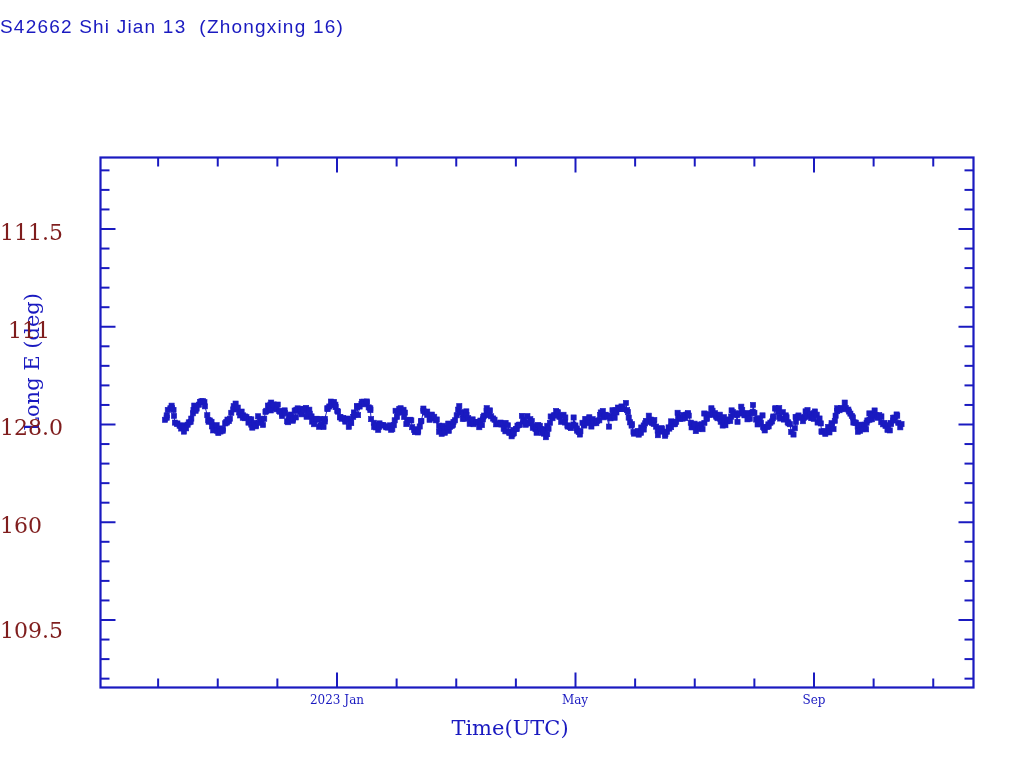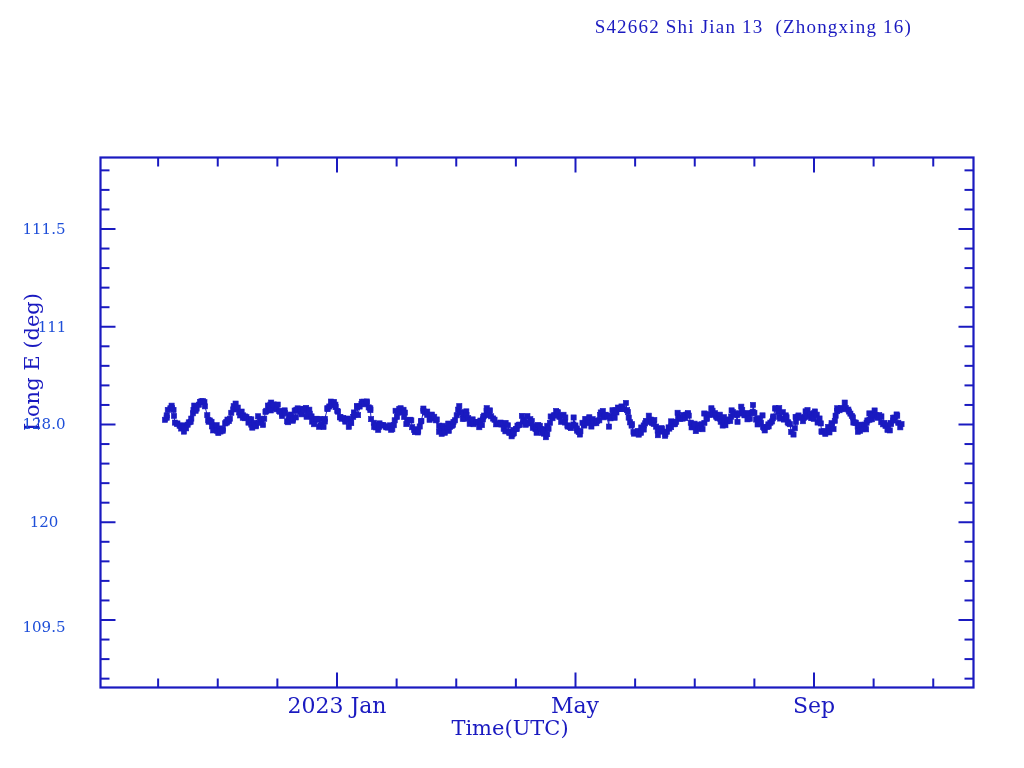--- a/index.html
+++ b/index.html
@@ -18,23 +18,23 @@
     position: absolute;
     left: 0; top: 0;
     width: 1024px;
     height: 768px;
   }
   .chart-title {
     position: absolute;
     left: 0;
     top: 16px;
     width: 912px;
-    text-align: right;
+    text-align: left;
     color: #1a1ac0;
-    font-family: Liberation Serif, serif;
+    font-family: Liberation Sans, sans-serif;
     font-size: 19px;
     letter-spacing: 1.2px;
     white-space: pre;
   }
   .ylabel {
     position: absolute;
     left: -78px;
     top: 350px;
     width: 220px;
     text-align: center;
@@ -51,31 +51,31 @@
     top: 716px;
     width: 1020px;
     text-align: center;
     color: #1a1ac0;
     font-family: "DejaVu Serif", serif;
     font-size: 21px;
     white-space: nowrap;
   }
   .ytick-label {
     position: absolute;
-    color: #1d4ed8;
+    color: #7f1d1d;
     font-family: "DejaVu Serif", serif;
-    font-size: 15px;
-    text-align: center;
+    font-size: 22px;
+    text-align: left;
     white-space: nowrap;
   }
   .xtick-label {
     position: absolute;
     color: #1a1ac0;
     font-family: "DejaVu Serif", serif;
-    font-size: 22px;
+    font-size: 12px;
     text-align: center;
     white-space: nowrap;
   }
   svg.plot-svg {
     position: absolute;
     left: 0;
     top: 0;
     width: 1024px;
     height: 768px;
   }
@@ -86,21 +86,21 @@
 <div id="chart-root">
 
   <div class="chart-title">S42662 Shi Jian 13  (Zhongxing 16)</div>
 
   <div class="ylabel">Long E (deg)</div>
   <div class="xlabel">Time(UTC)</div>
 
   <div class="ytick-label" style="left:0px; top:220px; width:88px;">111.5</div>
   <div class="ytick-label" style="left:8px; top:318px; width:88px;">111</div>
   <div class="ytick-label" style="left:0px; top:415px; width:88px;">128.0</div>
-  <div class="ytick-label" style="left:0px; top:513px; width:88px;">120</div>
+  <div class="ytick-label" style="left:0px; top:513px; width:88px;">160</div>
   <div class="ytick-label" style="left:0px; top:618px; width:88px;">109.5</div>
 
   <div class="xtick-label" style="left:257px; top:693px; width:160px;">2023 Jan</div>
   <div class="xtick-label" style="left:734px; top:693px; width:160px;">Sep</div>
   <div class="xtick-label" style="left:495px; top:693px; width:160px;">May</div>
 
   <svg class="plot-svg" viewBox="0 0 1024 768">
     <g id="axes-frame">
         <rect x="100.5" y="157.5" width="873" height="530" fill="none" stroke="#1a1ac0" stroke-width="2.2"></rect>
       </g>

